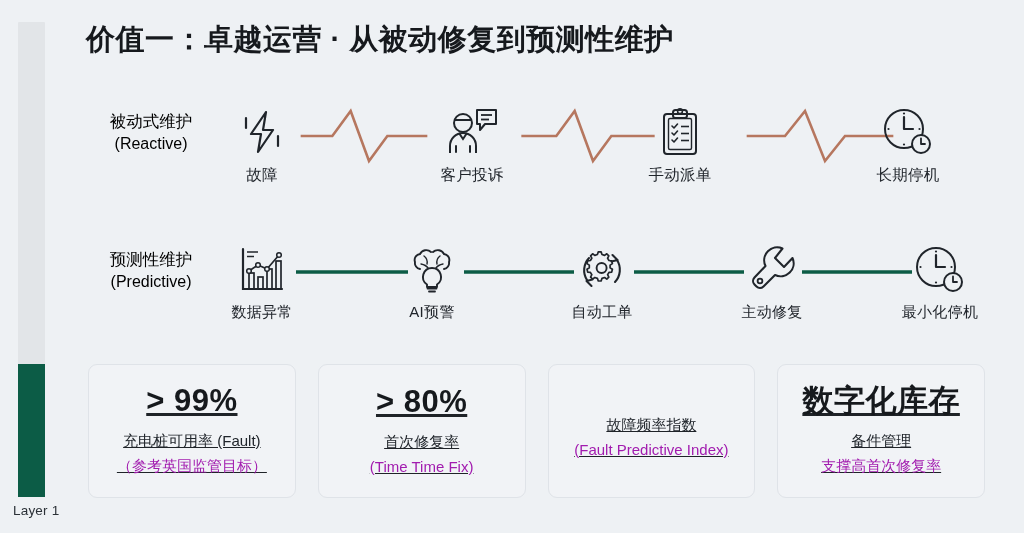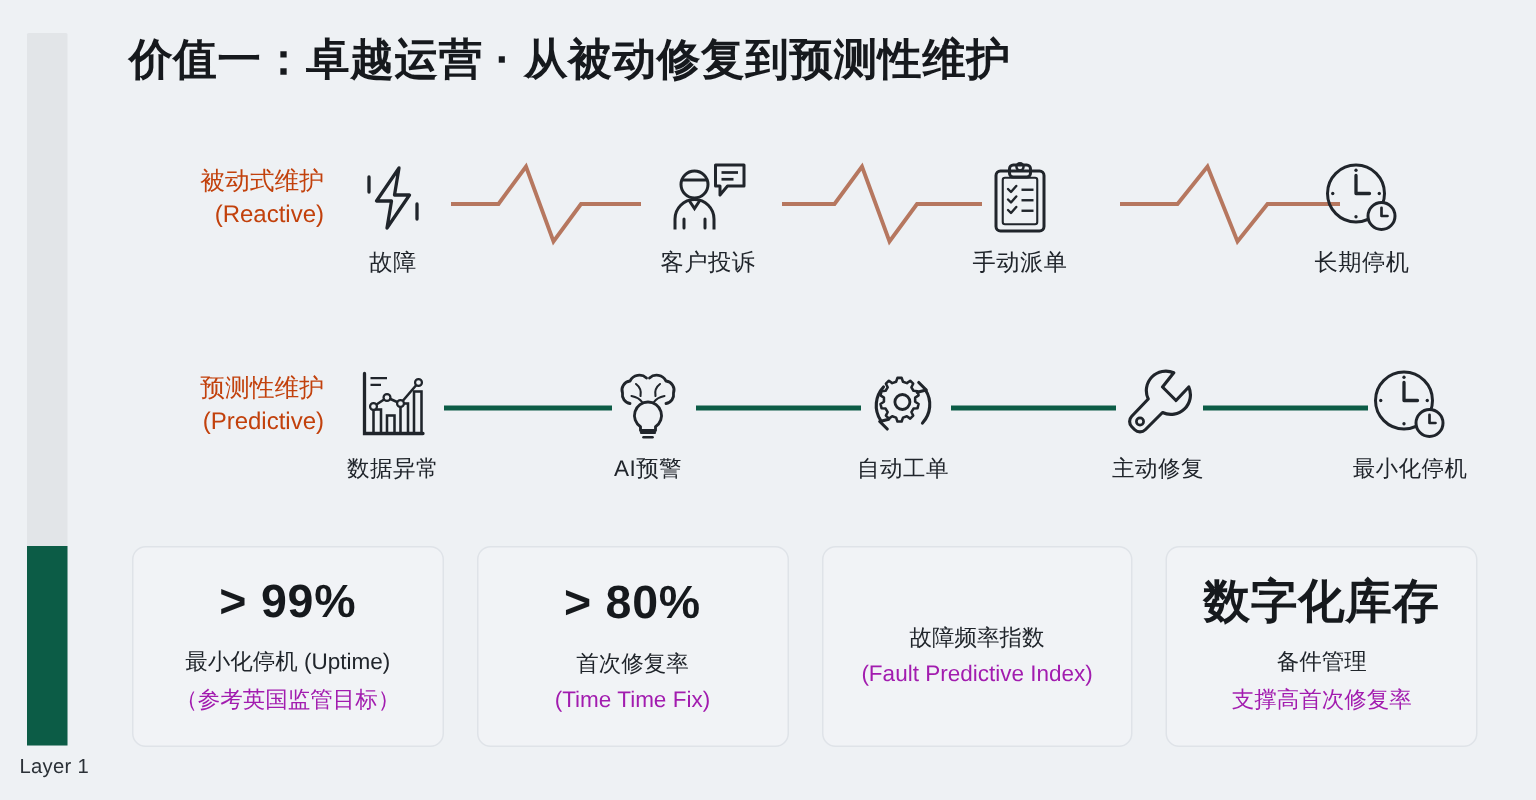--- a/index.html
+++ b/index.html
@@ -54,24 +54,24 @@
     left: 0; right: 0;
     height: 110px;
   }
   #row-reactive  { top: 96px; }
   #row-predictive { top: 236px; }
 
   .row-label {
     position: absolute;
     left: 86px;
     width: 130px;
-    text-align: right;
+    text-align: center;
     line-height: 1.42;
     font-size: 16.5px;
-    color: #c2410c;
+    color: #000000;
   }
   .row-label .en { font-size: 16px; }
   #row-reactive .row-label  { top: 14px; }
   #row-predictive .row-label { top: 12px; }
 
   
   .connector {
     position: absolute;
     top: 0;
     height: 60px;
@@ -104,20 +104,21 @@
 
   .ico { display: block; }
 
   
   #cards {
     position: absolute;
     left: 88px; top: 364px;
     width: 897px; height: 134px;
     display: flex;
     gap: 22px;
+    text-decoration: underline;
   }
   .metric-card {
     flex: 1 1 0;
     background: #f1f3f6;
     border: 1px solid #dfe3e8;
     border-radius: 9px;
     display: flex;
     flex-direction: column;
     align-items: center;
     justify-content: center;
@@ -332,21 +333,21 @@
       </svg>
     </div>
     <div class="node-label">最小化停机</div>
   </div>
 </div>
 
 <div id="cards">
 
   <div class="metric-card">
     <div class="metric-value">&gt; 99%</div>
-    <div class="metric-label">最小化停机 (Uptime)</div>
+    <div class="metric-label">充电桩可用率 (Fault)</div>
     <div class="metric-sub">（参考英国监管目标）</div>
   </div>
 
   <div class="metric-card">
     <div class="metric-value">&gt; 80%</div>
     <div class="metric-label">首次修复率</div>
     <div class="metric-sub">(Time Time Fix)</div>
   </div>
 
   <div class="metric-card">

